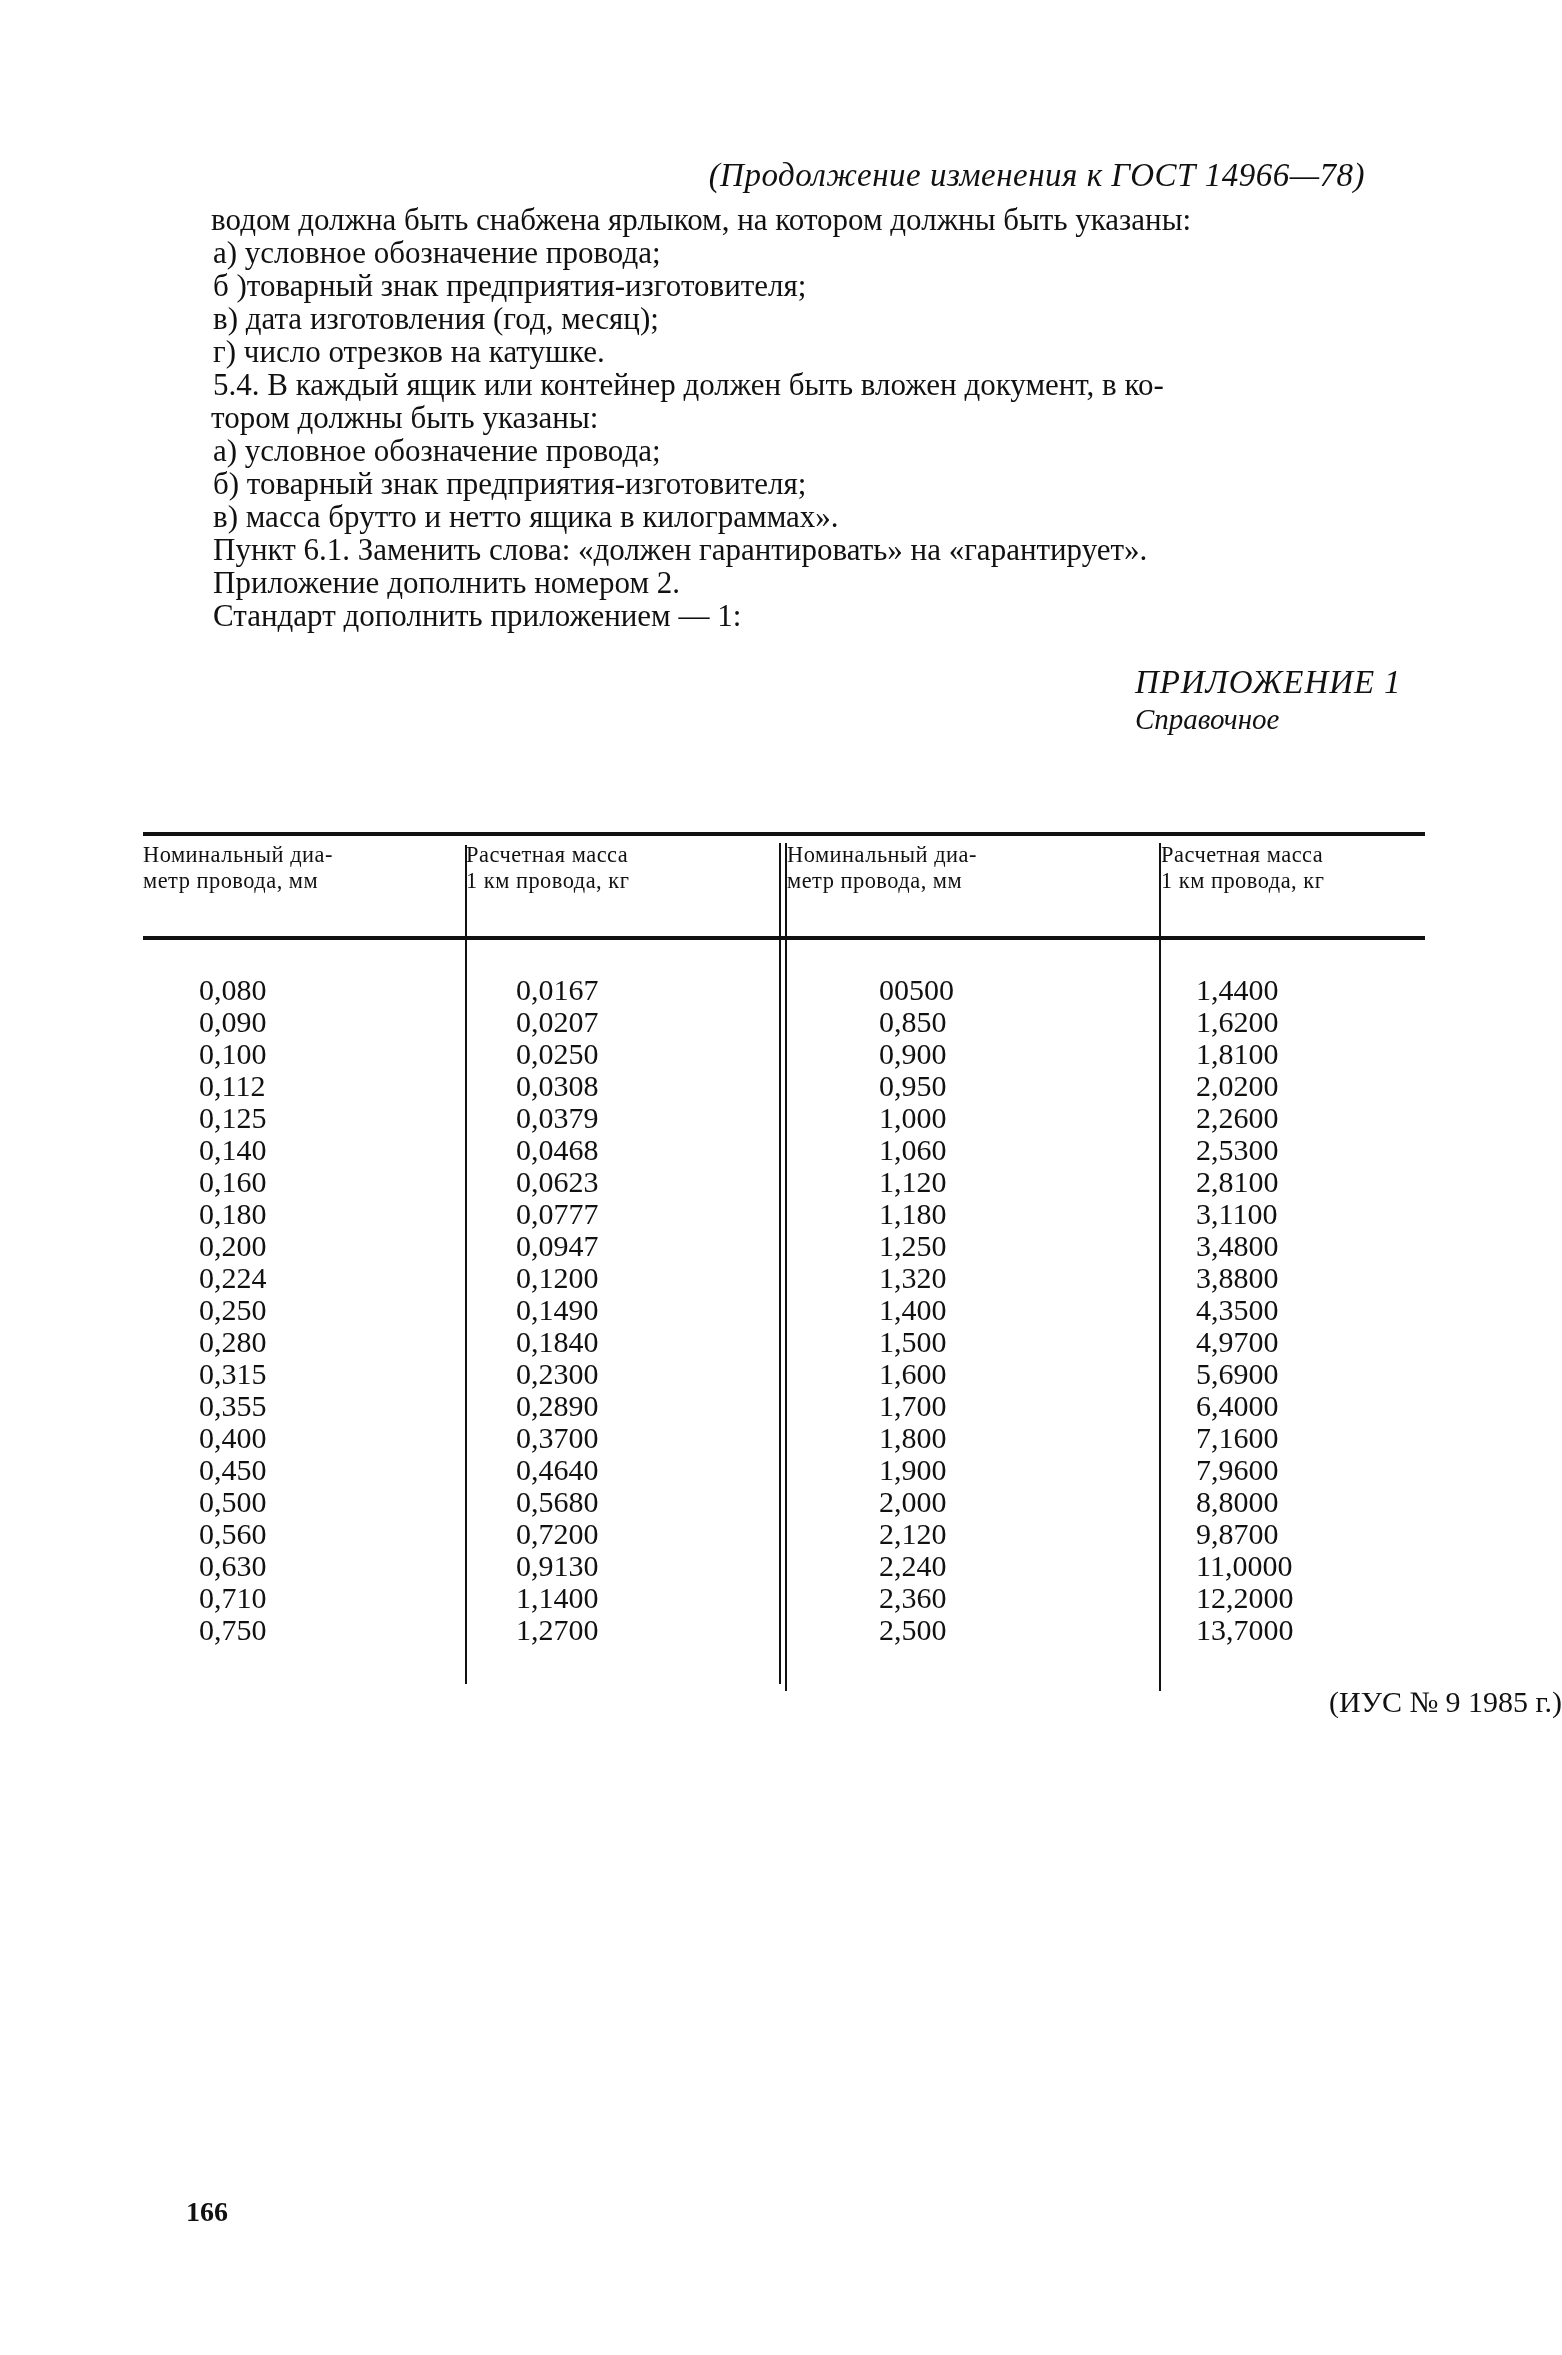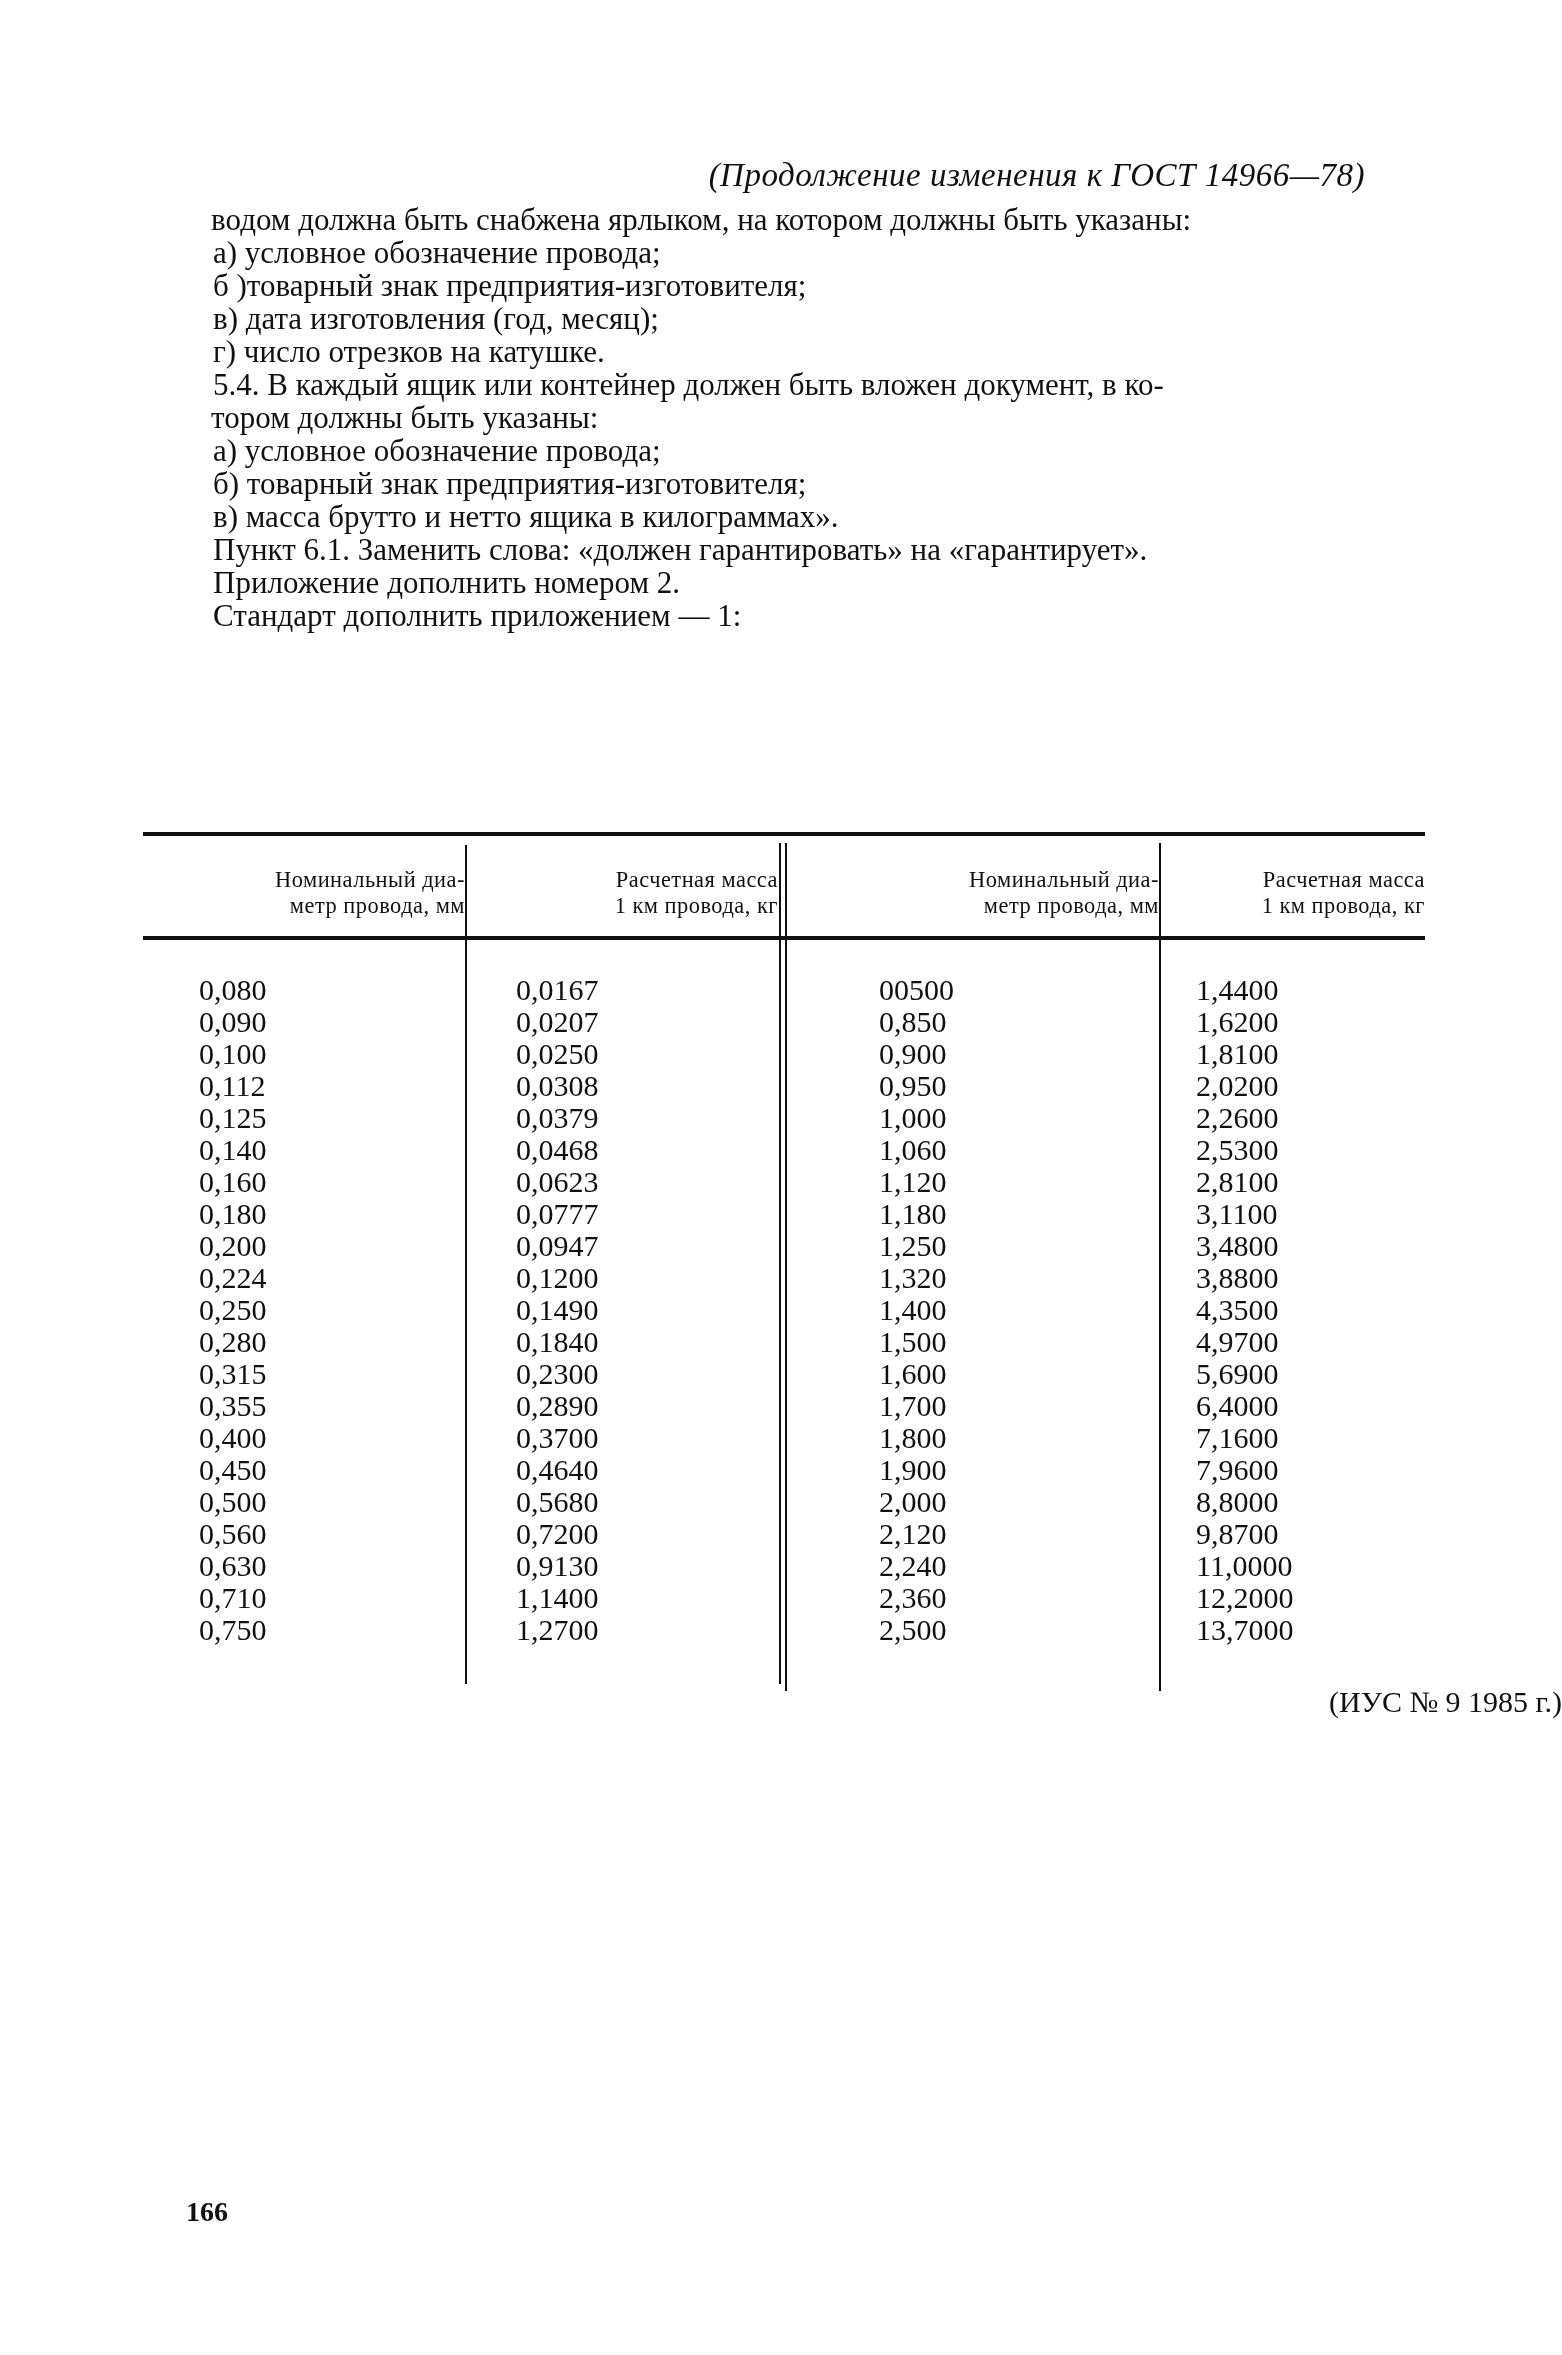--- a/index.html
+++ b/index.html
@@ -10,21 +10,21 @@
   .body-text { position:absolute; left:213px; width:1221px; top:203px; font-size:31px; line-height:33px; }
   .line { white-space:nowrap; margin:0; }
   .appx { position:absolute; left:1135px; top:664px; font-style:italic; }
   .appx .t1 { font-size:33px; letter-spacing:0.9px; }
   .appx .t2 { font-size:29px; margin-top:1.9px; }
   .tbl-title { position:absolute; left:0; width:1562px; top:786px; text-align:center; font-weight:bold; font-size:30px; }
   .tbl { position:absolute; left:143px; top:832px; width:1282px; }
   .rule-top { position:absolute; left:0; right:0; top:0; height:3.7px; background:#111; }
   .rule-mid { position:absolute; left:0; right:0; top:104px; height:3.7px; background:#111; }
   .vline { position:absolute; width:1.9px; background:#111; }
-  .hcell { position:absolute; top:35px; font-size:22.4px; line-height:26px; text-align:right; letter-spacing:0.5px; }
+  .hcell { position:absolute; top:10px; font-size:22.4px; line-height:26px; text-align:left; letter-spacing:0.5px; }
   .col { position:absolute; top:142px; font-size:30px; line-height:32px; }
   .col div { height:32px; }
   .footnote { position:absolute; left:0; width:1562px; top:1685px; text-align:right; font-size:30px; }
   .pagenum { position:absolute; left:186px; top:2196px; font-size:28px; font-weight:bold; }
 </style>
 </head>
 <body>
 
 <div class="page">
 
@@ -43,20 +43,24 @@
     <div id="list2">
         <p class="line">а) условное обозначение провода;</p>
         <p class="line">б) товарный знак предприятия-изготовителя;</p>
         <p class="line">в) масса брутто и нетто ящика в килограммах».</p>
       </div>
     <p class="line">Пункт 6.1. Заменить слова: «должен гарантировать» на «гарантирует».</p>
     <p class="line">Приложение дополнить номером 2.</p>
     <p class="line">Стандарт дополнить приложением — 1:</p>
   </div>
 
+  <div class="appx">
+    <div class="t1">ПРИЛОЖЕНИЕ 1</div>
+    <div class="t2">Справочное</div>
+  </div>
 
 
   <div class="tbl" style="height:858px;">
     <div class="rule-top"></div>
     <div class="rule-mid"></div>
 
     <div class="vline" style="left:322px; top:13px; height:839px;"></div>
     <div class="vline" style="left:636px; top:11.2px; height:841px;"></div>
     <div class="vline" style="left:642px; top:11.2px; height:848px;"></div>
     <div class="vline" style="left:1016px; top:11.2px; height:848px;"></div>

